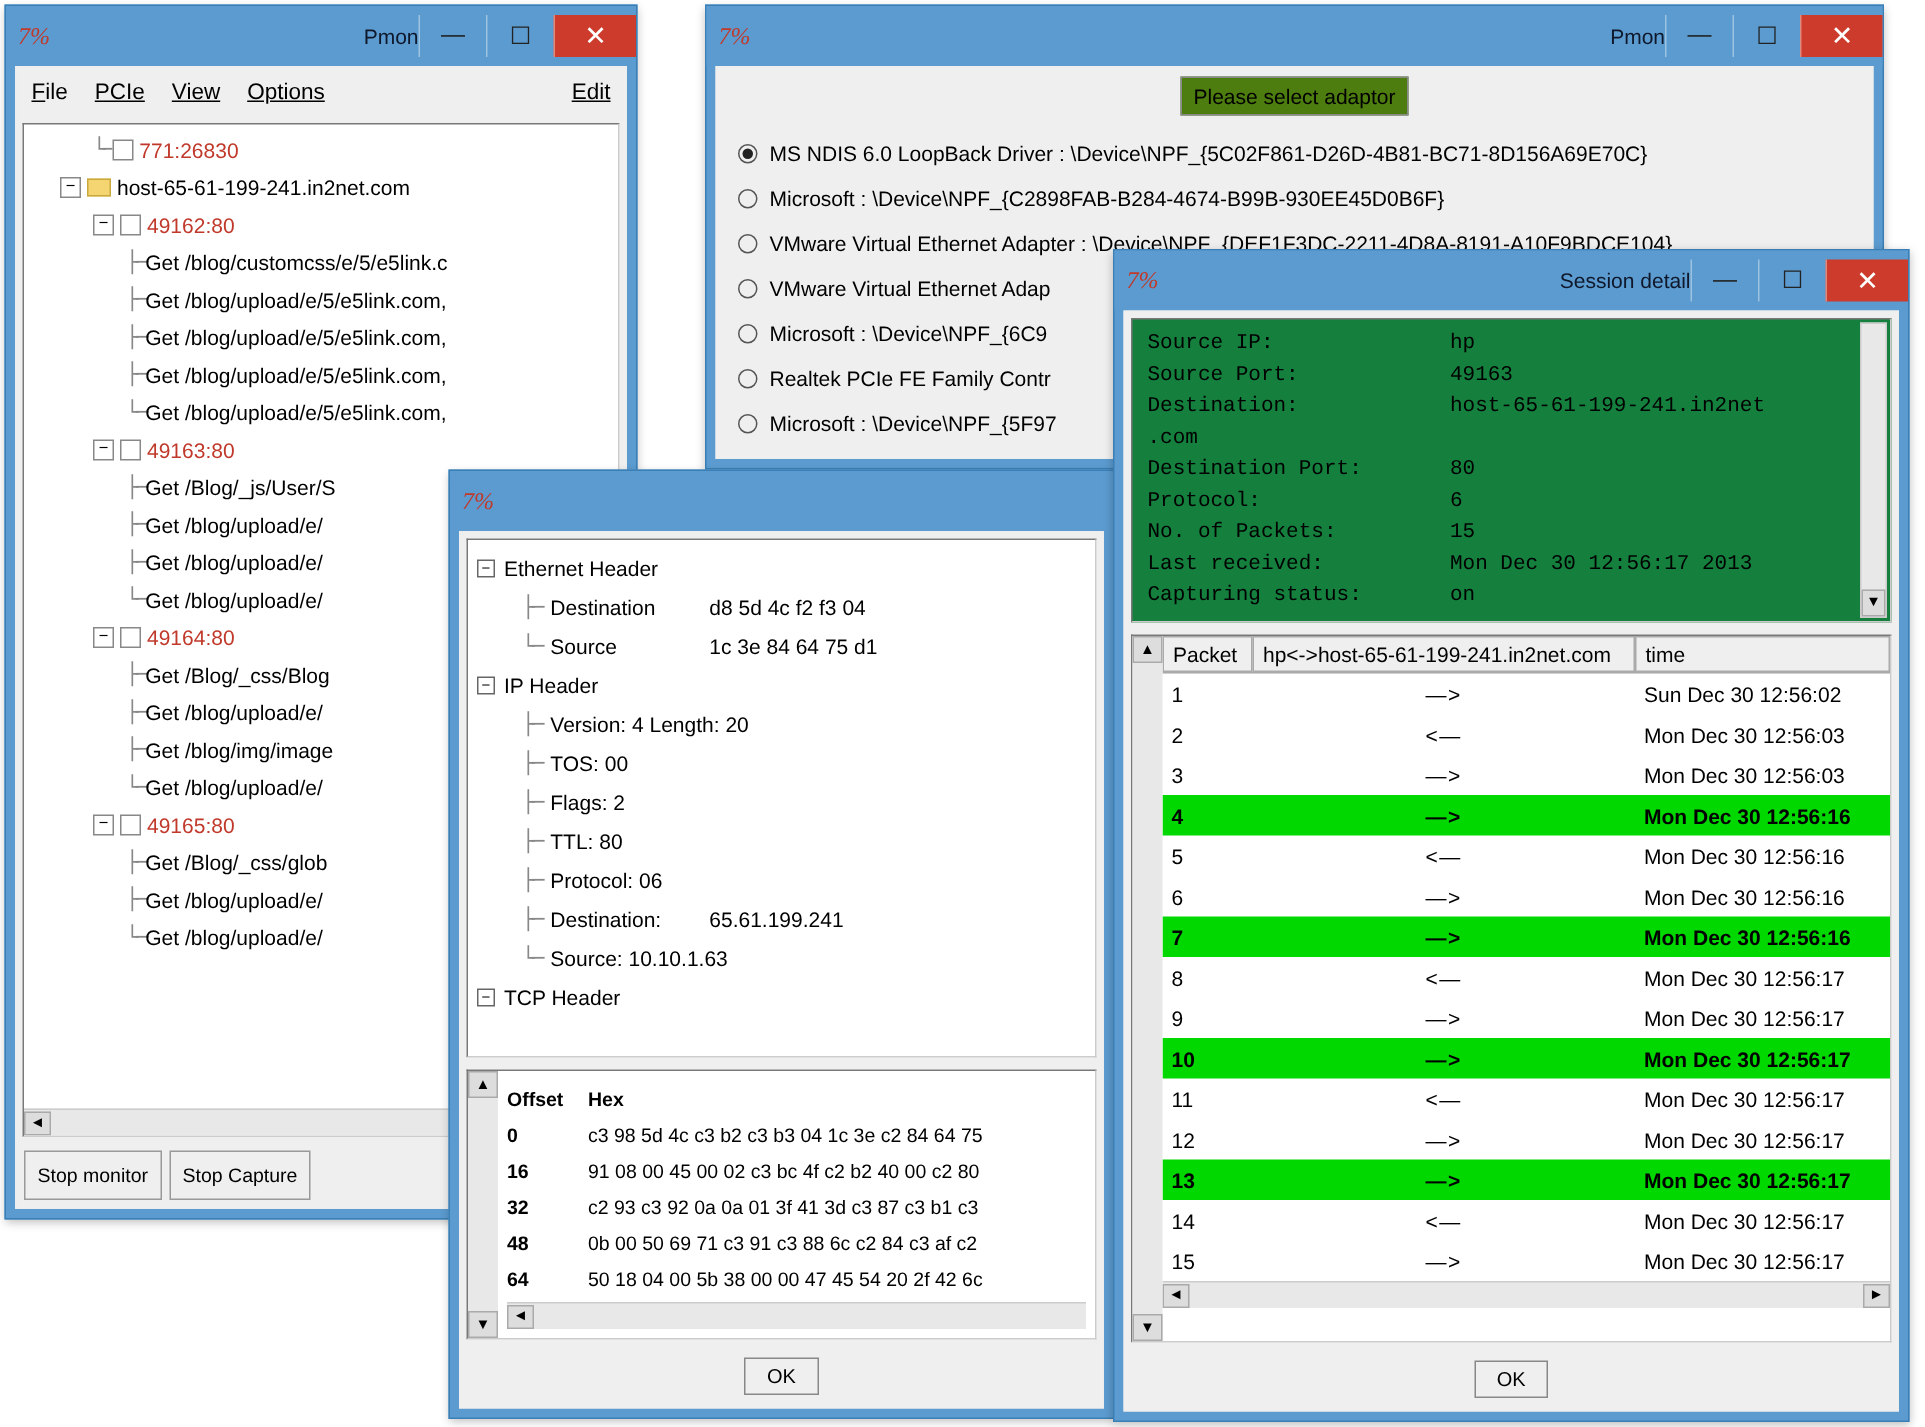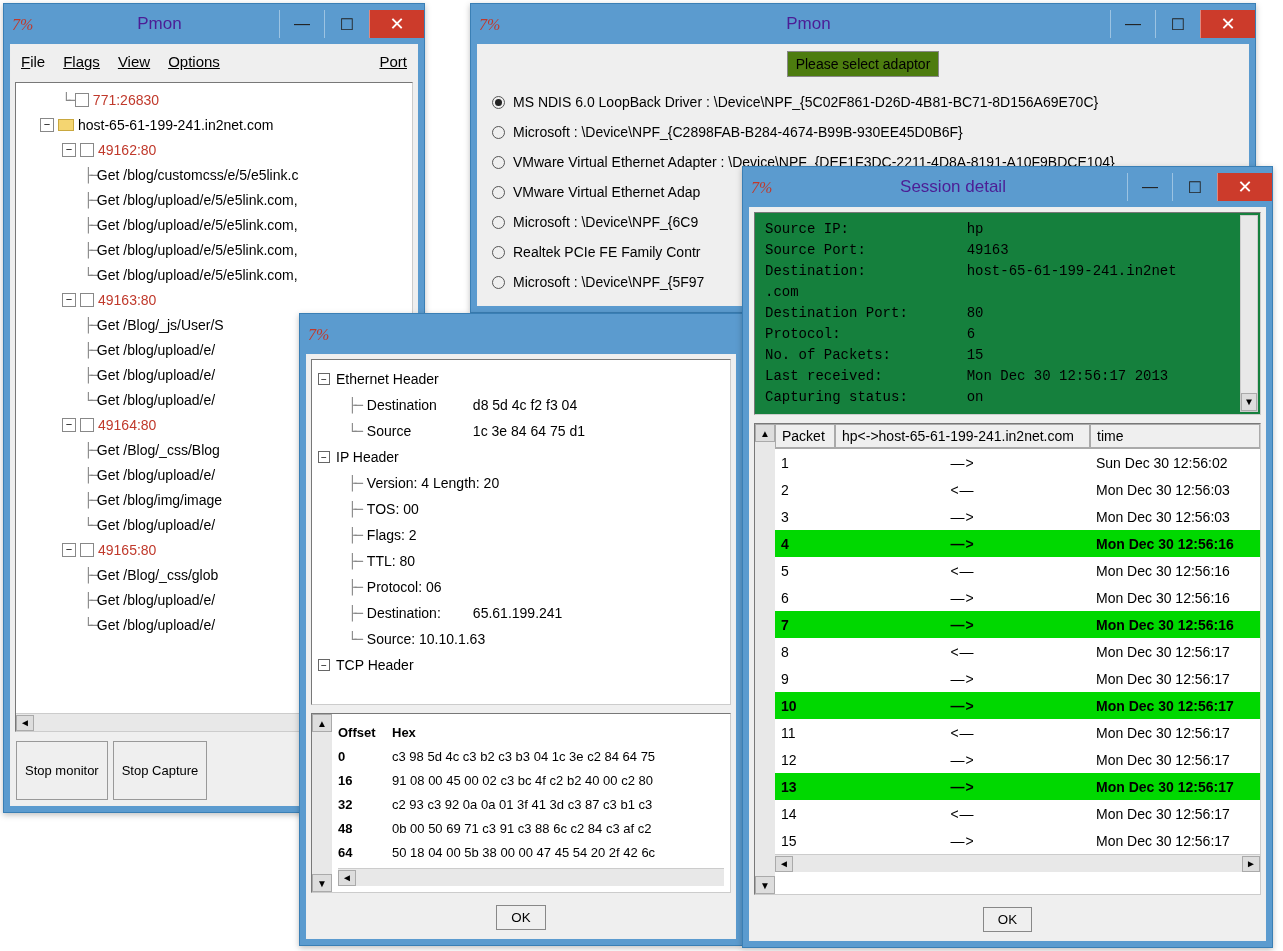--- a/index.html
+++ b/index.html
@@ -22,21 +22,21 @@
 }
 .titlebar {
   height: 40px;
   display: flex;
   align-items: center;
   padding-left: 8px;
   color: #222;
   background: #5b9bcf;
 }
 .titlebar .icon { width: 20px; height: 16px; margin-right: 8px; font-family: cursive; color:#c0392b; font-style: italic; font-size:16px; }
-.titlebar .title { flex: 1; text-align: center; font-size: 17px; color: #4c1d95; }
+.titlebar .title { flex: 1; text-align: right; font-size: 14px; color: #0f172a; }
 .winbtns { display: flex; }
 .winbtn {
   width: 45px; height: 28px;
   display: flex; align-items: center; justify-content: center;
   font-size: 16px; color: #222;
   border-left: 1px solid rgba(255,255,255,0.4);
 }
 .winbtn.close { background: #cc3b2b; color: #fff; width: 55px; font-size:18px; }
 .inner {
   background: #efefef;
@@ -57,21 +57,21 @@
 .treewrap { flex:1; background:#fff; border:1px inset #ccc; margin:4px; overflow:hidden; position:relative;}
 .tree { padding:4px 2px; white-space:nowrap; font-size:14px; }
 .trow { display:flex; align-items:center; height:25px; }
 .indent { display:inline-block; }
 .exp { width:14px; height:14px; border:1px solid #888; display:inline-flex; align-items:center; justify-content:center; font-size:11px; line-height:1; margin-right:4px; background:#fff;}
 .line { color:#888; font-family: monospace; letter-spacing:-2px; }
 .doc-icon { display:inline-block; width:14px; height:14px; border:1px solid #888; background:#fff; margin-right:4px; position:relative;}
 .folder-icon { display:inline-block; width:16px; height:12px; background:#f4d571; border:1px solid #c9a83f; margin-right:4px;}
 .redtxt { color:#c0392b; }
 .btm-btns { padding:5px; display:flex; gap:5px; }
-.btn { background:#efefef; border:1px solid #999; padding:21px 8px; cursor:pointer; font-size:13px;text-align:center;}
+.btn { background:#efefef; border:1px solid #999; padding:8px 8px; cursor:pointer; font-size:13px;text-align:center;}
 .scrollbar-h { height:18px; background:#e8e8e8; border-top:1px solid #ccc; display:flex; align-items:center;}
 .sb-btn { width:18px; height:16px; background:#ddd; border:1px solid #aaa; display:flex; align-items:center; justify-content:center; font-size:10px;}
 .sb-track { flex:1; }
 
 
 .adapt-label { background:#4d7c0f; border:1px solid #888; padding:4px 8px; font-size:14px; margin:6px auto; display:inline-block;}
 .adapters { padding:4px 14px; }
 .radio-row { display:flex; align-items:center; gap:8px; font-size:14px; height:30px; white-space:nowrap; overflow:hidden;}
 .radio { width:13px; height:13px; border:1px solid #555; border-radius:50%; display:inline-flex; align-items:center; justify-content:center;}
 .radio.sel::after { content:''; width:7px; height:7px; background:#222; border-radius:50%;}
@@ -163,24 +163,24 @@
     <span class="title">Pmon</span>
     <div class="winbtns">
       <div class="winbtn">—</div>
       <div class="winbtn">☐</div>
       <div class="winbtn close">✕</div>
     </div>
   </div>
   <div class="inner">
     <div class="menubar">
       <span class="menuitem"><span class="underline">F</span><span>ile</span></span>
-      <span class="menuitem"><span class="underline">Flags</span></span>
+      <span class="menuitem"><span class="underline">PCIe</span></span>
       <span class="menuitem"><span class="underline">View</span></span>
       <span class="menuitem"><span class="underline">Options</span></span>
-      <span class="menuitem help"><span class="underline">Port</span></span>
+      <span class="menuitem help"><span class="underline">Edit</span></span>
     </div>
     <div class="treewrap">
       <div class="tree" id="tree">
           <div class="trow">
             <span class="indent" style="width:44px"></span>
             <span class="line">└─</span>
             <span class="doc-icon"></span>
             <span class="redtxt">771:26830</span>
           </div>
           <div class="trow">

